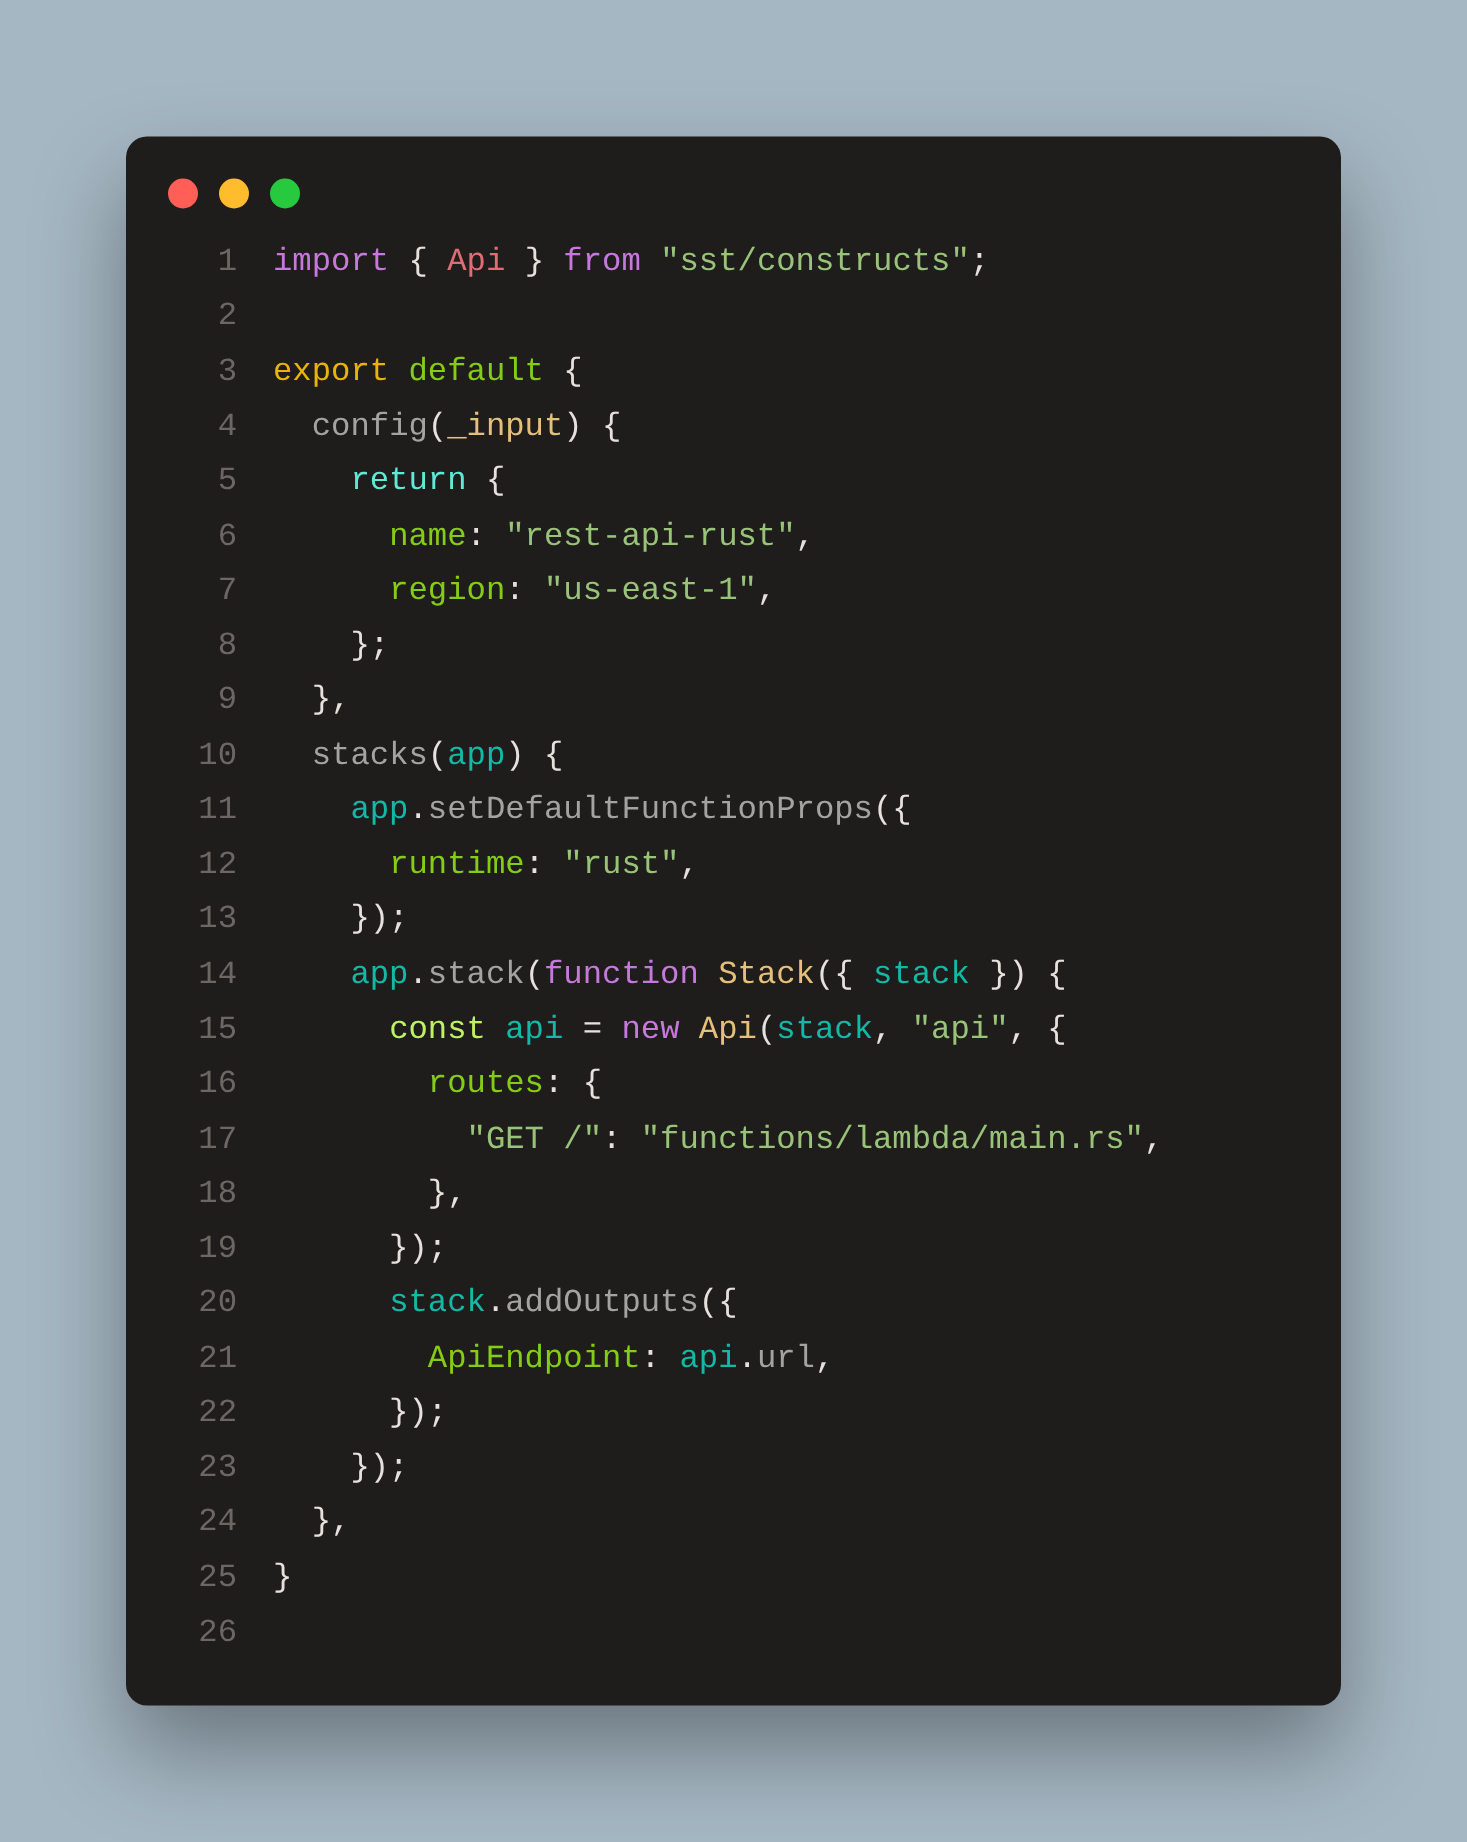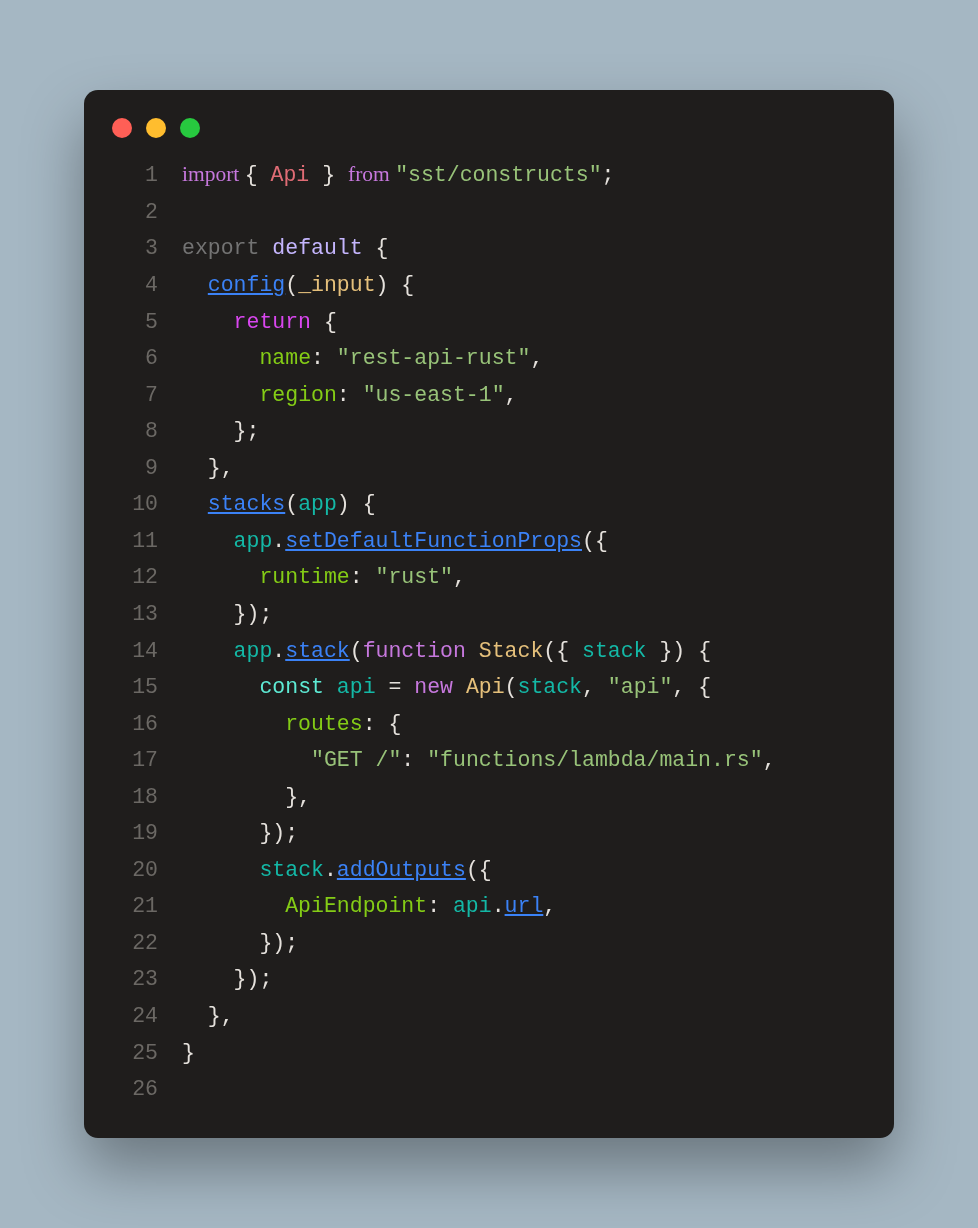--- a/index.html
+++ b/index.html
@@ -56,30 +56,30 @@
     padding-right: 24px;
     user-select: none;
     flex: 0 0 auto;
   }
   .code {
     flex: 1 1 auto;
     color: #e5e1dc;
   }
 
   
-  .kw-import   { color: #c678dd; font-family: Liberation Serif, serif; } 
-  .kw-export   { color: #737373; margin-top: 16px; }
-  .kw-default  { color: #c4b5fd; }
-  .kw-return   { color: #d946ef; margin-top: 28px; }
-  .kw-const    { color: #5eead4; }
+  .kw-import   { color: #c678dd; } 
+  .kw-export   { color: #eab308; margin-top: 16px; }
+  .kw-default  { color: #84cc16; }
+  .kw-return   { color: #5eead4; margin-top: 28px; }
+  .kw-const    { color: #bef264; }
   .kw-new      { color: #c678dd; }
   .kw-function { color: #c678dd; font-family: Liberation Mono, monospace; }
   .ident       { color: #e06c75; } 
   .classname   { color: #e5c07b; } 
-  .fn          { color: #3b82f6; text-decoration: underline; } 
+  .fn          { color: #a3a3a3; } 
   .param       { color: #e5c07b; } 
   .prop        { color: #84cc16; } 
   .str         { color: #98c379; } 
   .punct       { color: #e5e1dc; }
   .var         { color: #14b8a6; }
   .brace       { color: #e5e1dc; }
   .dot         { color: #e5e1dc; }
 </style>
 </head>
 <body>

